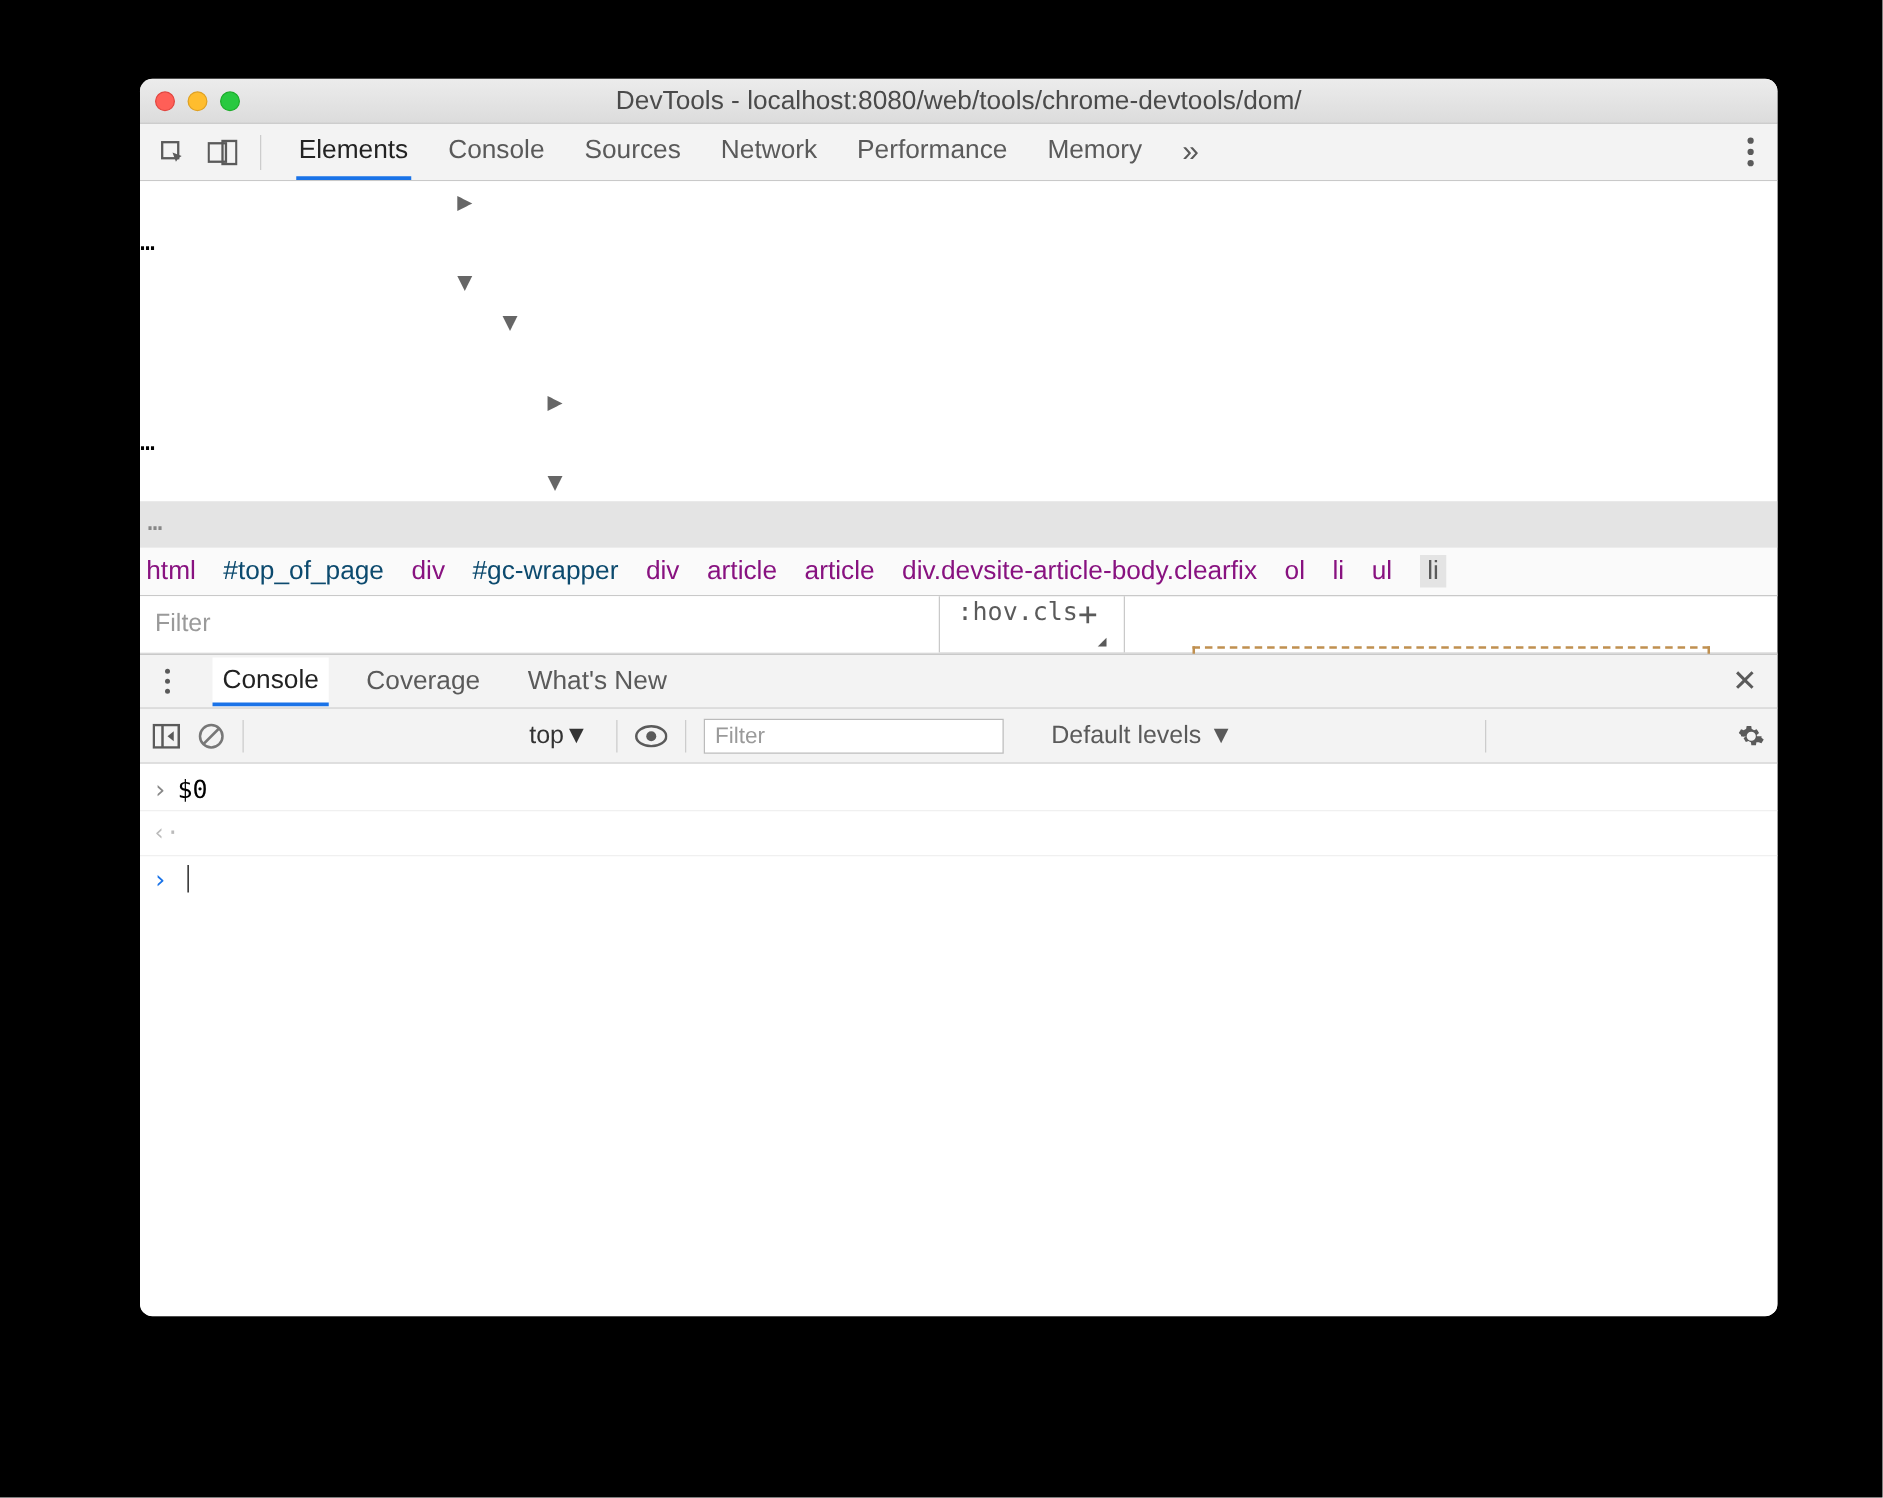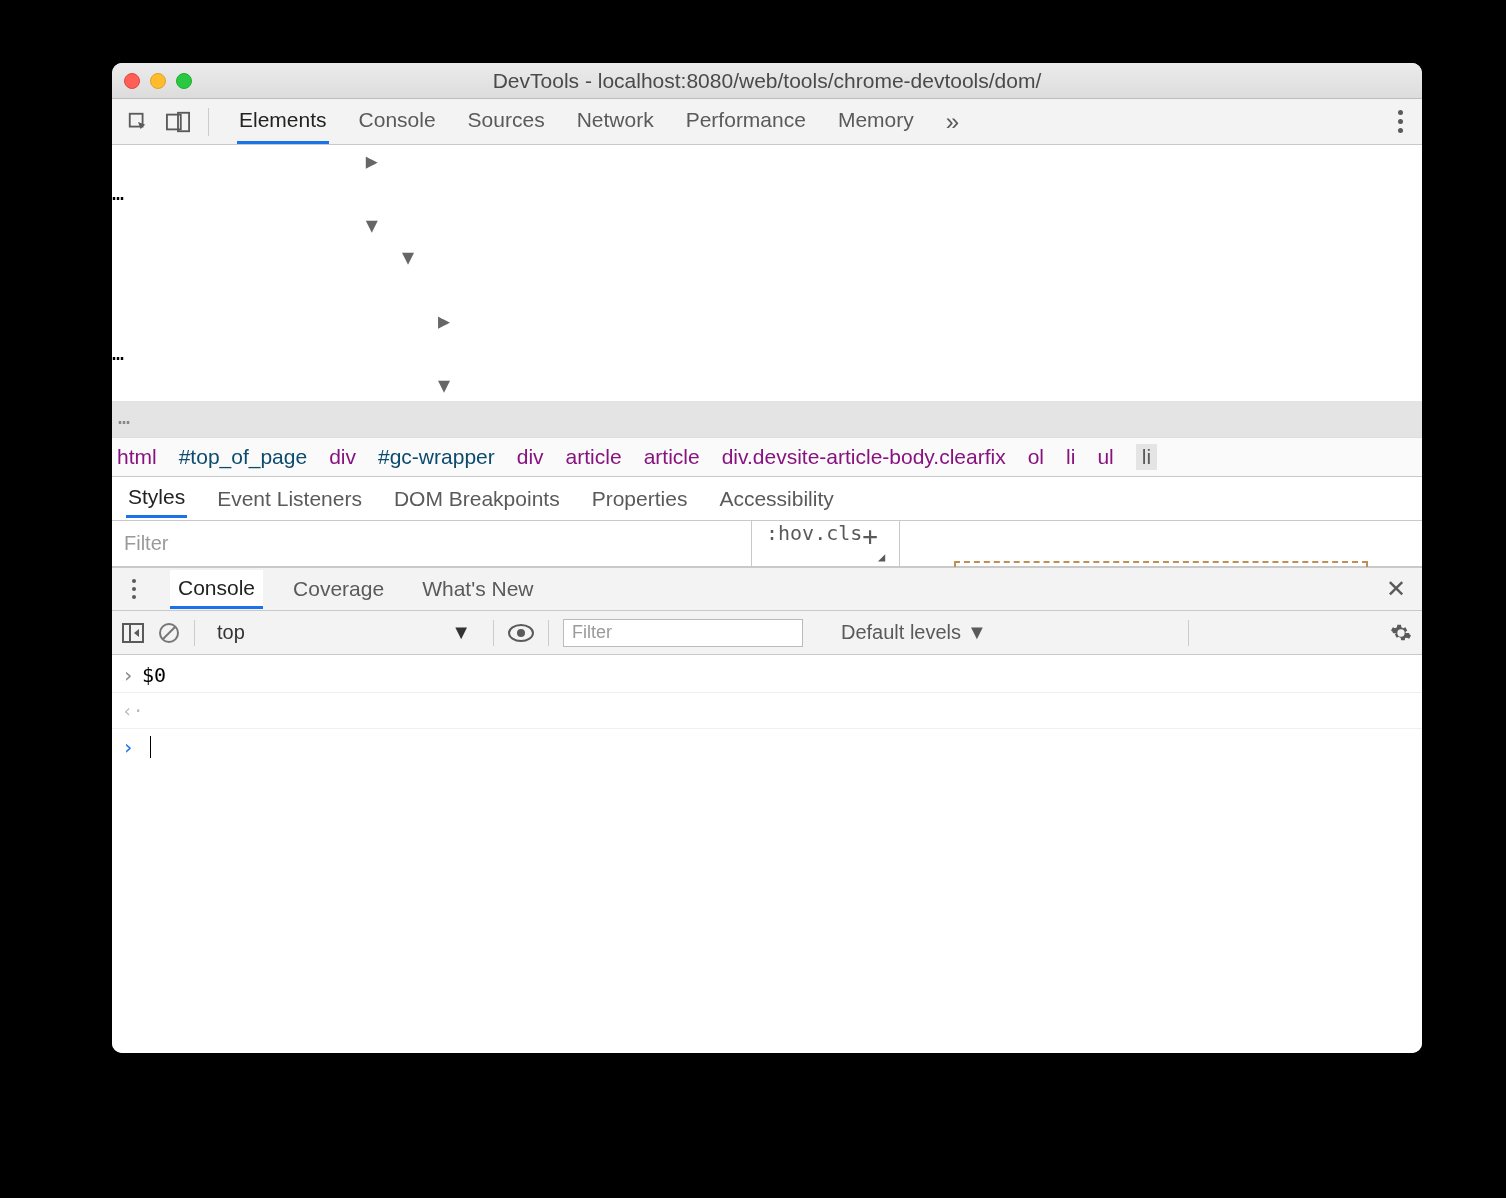--- a/index.html
+++ b/index.html
@@ -126,21 +126,21 @@
   .drawer-tab.active { color:#222; border-bottom:3px solid #1a73e8; background:#fff; }
   .drawer-close { margin-left:auto; font-size:24px; color:#5a5a5a; cursor:pointer; padding-right:8px;}
 
   .console-toolbar {
     height: 44px; display:flex; align-items:center; gap:14px;
     padding:0 10px; border-bottom:1px solid #c9c9c9; background:#f3f3f3;
     color:#5a5a5a; font-size:20px;
   }
   .ct-sep { width:1px; height:26px; background:#ccc; }
   .context-sel {
-    width:270px; display:flex; align-items:center; justify-content:space-between;
+    width:270px; display:flex; align-items:center; justify-content:flex-end;
     padding:2px 8px; color:#333;
   }
   .console-filter {
     width:240px; height:28px; border:1px solid #bbb; padding:0 8px; font-size:18px;
     background:#fff;
   }
   .console-filter::placeholder{color:#9a9a9a;}
   .levels { display:flex; align-items:center; gap:6px; margin-left:24px;}
   .gear { margin-left:auto; }
 
@@ -221,27 +221,20 @@
       <span class="bc">div</span>
       <span class="bc">article</span>
       <span class="bc">article</span>
       <span class="bc">div.devsite-article-body.clearfix</span>
       <span class="bc">ol</span>
       <span class="bc">li</span>
       <span class="bc">ul</span>
       <span class="bc sel">li</span>
     </div>
 
-  <div class="subtabs">
-    <div class="subtab active">Styles</div>
-    <div class="subtab">Event Listeners</div>
-    <div class="subtab">DOM Breakpoints</div>
-    <div class="subtab">Properties</div>
-    <div class="subtab">Accessibility</div>
-  </div>
 
   <div class="styles-toolbar">
     <input class="filter-input" placeholder="Filter" style="">
     <div class="styles-actions">
       <span>:hov</span>
       <span>.cls</span>
       <span class="plus">+</span>
       <span style="font-size:12px; align-self:flex-end; margin-bottom:2px;">◢</span>
     </div>
     <div class="model-preview">

